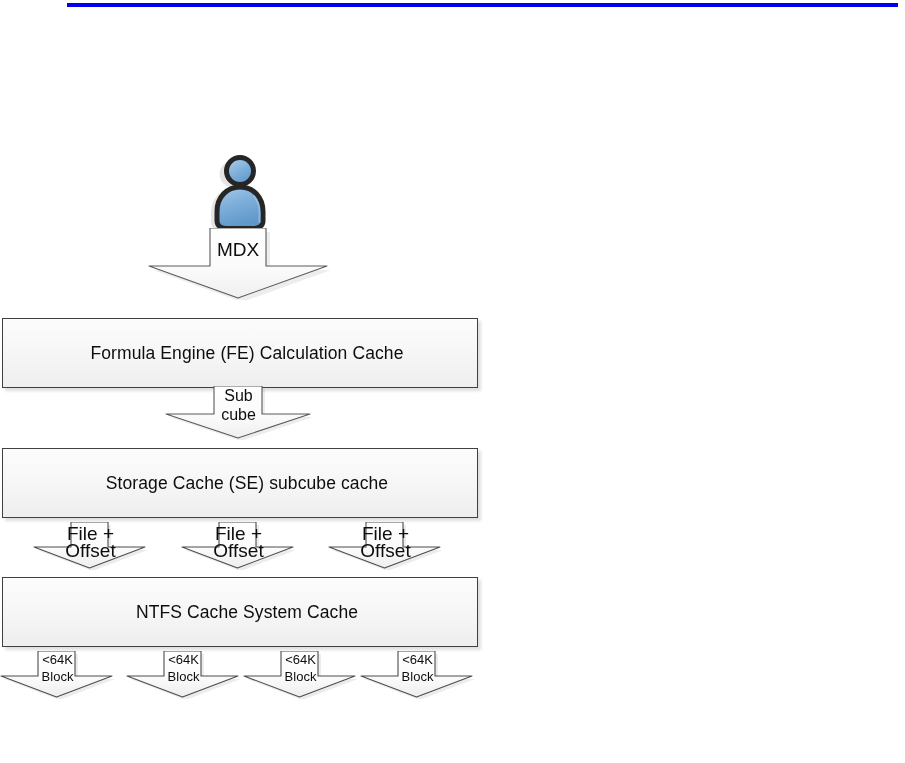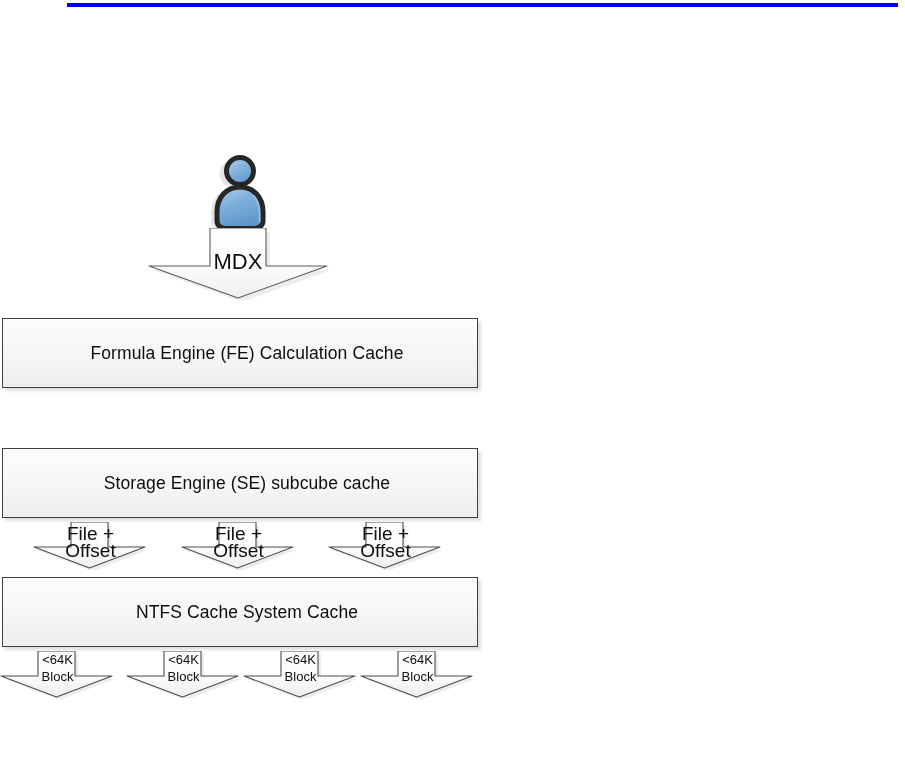--- a/index.html
+++ b/index.html
@@ -86,21 +86,21 @@
     font-size: 19px;
     line-height: 1.05;
   }
   .arrow-label.tiny {
     font-size: 13px;
     line-height: 1.04;
   }
 
   
   #arrow-mdx { left: 145px; top: 228px; width: 186px; height: 72px; }
-  #arrow-mdx .arrow-label { top: 22px; font-size: 22px; }
+  #arrow-mdx .arrow-label { top: 12px; font-size: 19px; }
 
   
   #arrow-subcube { left: 163px; top: 386px; width: 151px; height: 54px; }
   #arrow-subcube .arrow-label { top: 2px; }
 
   
   .arrow-fileoffset { top: 522px; width: 117px; height: 48px; }
   .arrow-fileoffset .arrow-label { top: 2px; }
   #arrow-fo-1 { left: 32px; }
   #arrow-fo-2 { left: 180px; }
@@ -172,23 +172,40 @@
       </g>
       <path d="M65 0 L121 0 L121 38 L182 38 L93 70 L4 38 L65 38 Z" fill="url(#arrGradA)" stroke="#5a5a5a" stroke-width="1.1" stroke-linejoin="round"></path>
     </svg>
     <div class="arrow-label">MDX</div>
   </div>
 
   <div class="proc-box" id="box-fe">
     <span class="proc-label">Formula Engine (FE) Calculation Cache</span>
   </div>
 
+  <div class="arrow-wrap" id="arrow-subcube">
+    <svg width="151" height="54" viewBox="0 0 151 54" xmlns="http://www.w3.org/2000/svg">
+      <defs>
+        <linearGradient id="arrGradB" x1="0" y1="0" x2="0" y2="1">
+          <stop offset="0%" stop-color="#ffffff"></stop>
+          <stop offset="60%" stop-color="#fafafa"></stop>
+          <stop offset="100%" stop-color="#efefef"></stop>
+        </linearGradient>
+      </defs>
+      <g opacity="0.14" transform="translate(3,3)">
+        <path d="M51 0 L99 0 L99 28 L147 28 L75 52 L3 28 L51 28 Z" fill="#808080"></path>
+      </g>
+      <path d="M51 0 L99 0 L99 28 L147 28 L75 52 L3 28 L51 28 Z" fill="url(#arrGradB)" stroke="#5a5a5a" stroke-width="1.1" stroke-linejoin="round"></path>
+    </svg>
+    <div class="arrow-label">Sub</div>
+    <div class="arrow-label" style="top:21px;">cube</div>
+  </div>
 
   <div class="proc-box" id="box-se">
-    <span class="proc-label">Storage Engine (SE) subcube cache</span>
+    <span class="proc-label">Storage Cache (SE) subcube cache</span>
   </div>
 
   <div class="arrow-wrap arrow-fileoffset" id="arrow-fo-1">
     <svg width="117" height="48" viewBox="0 0 117 48" xmlns="http://www.w3.org/2000/svg">
       <defs>
         <linearGradient id="arrGradC" x1="0" y1="0" x2="0" y2="1">
           <stop offset="0%" stop-color="#ffffff"></stop>
           <stop offset="60%" stop-color="#fafafa"></stop>
           <stop offset="100%" stop-color="#eeeeee"></stop>
         </linearGradient>

